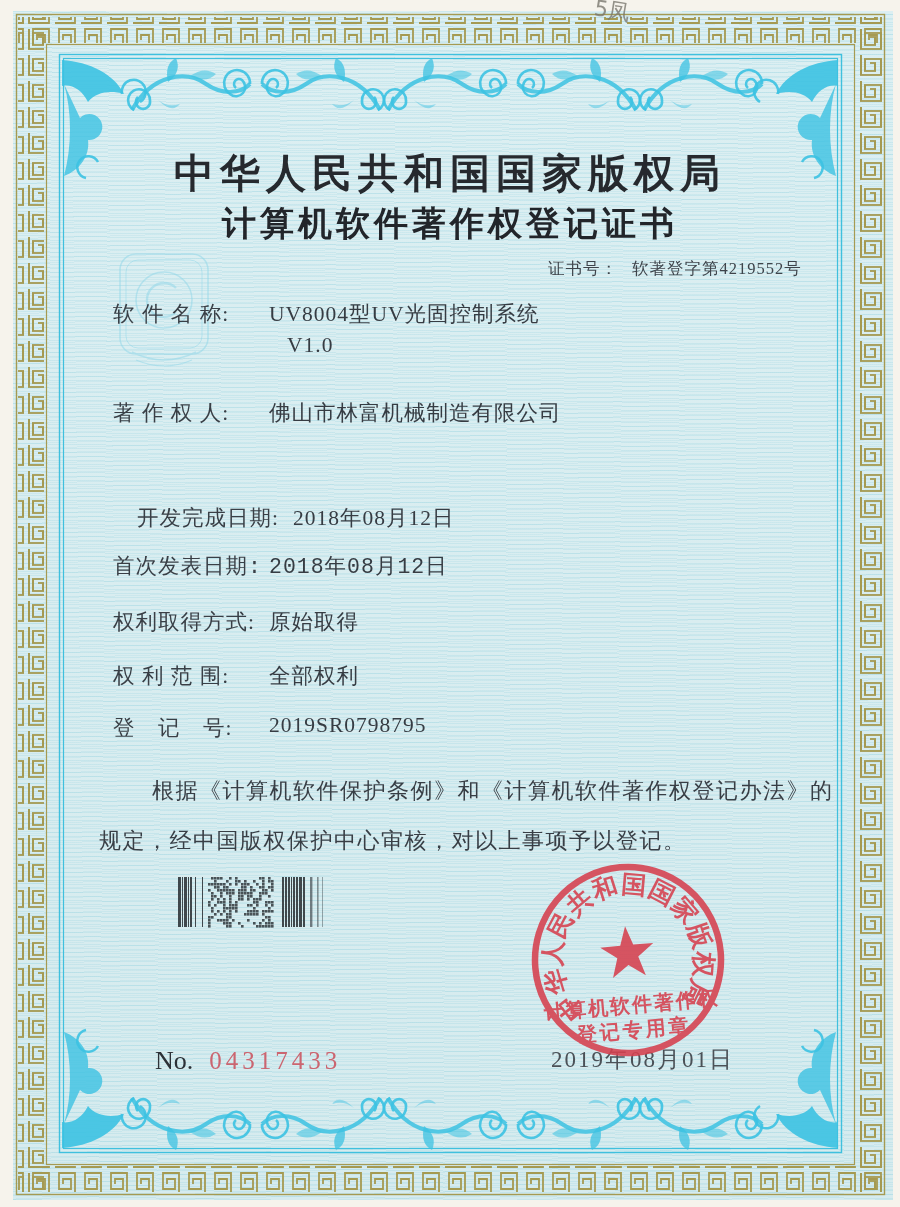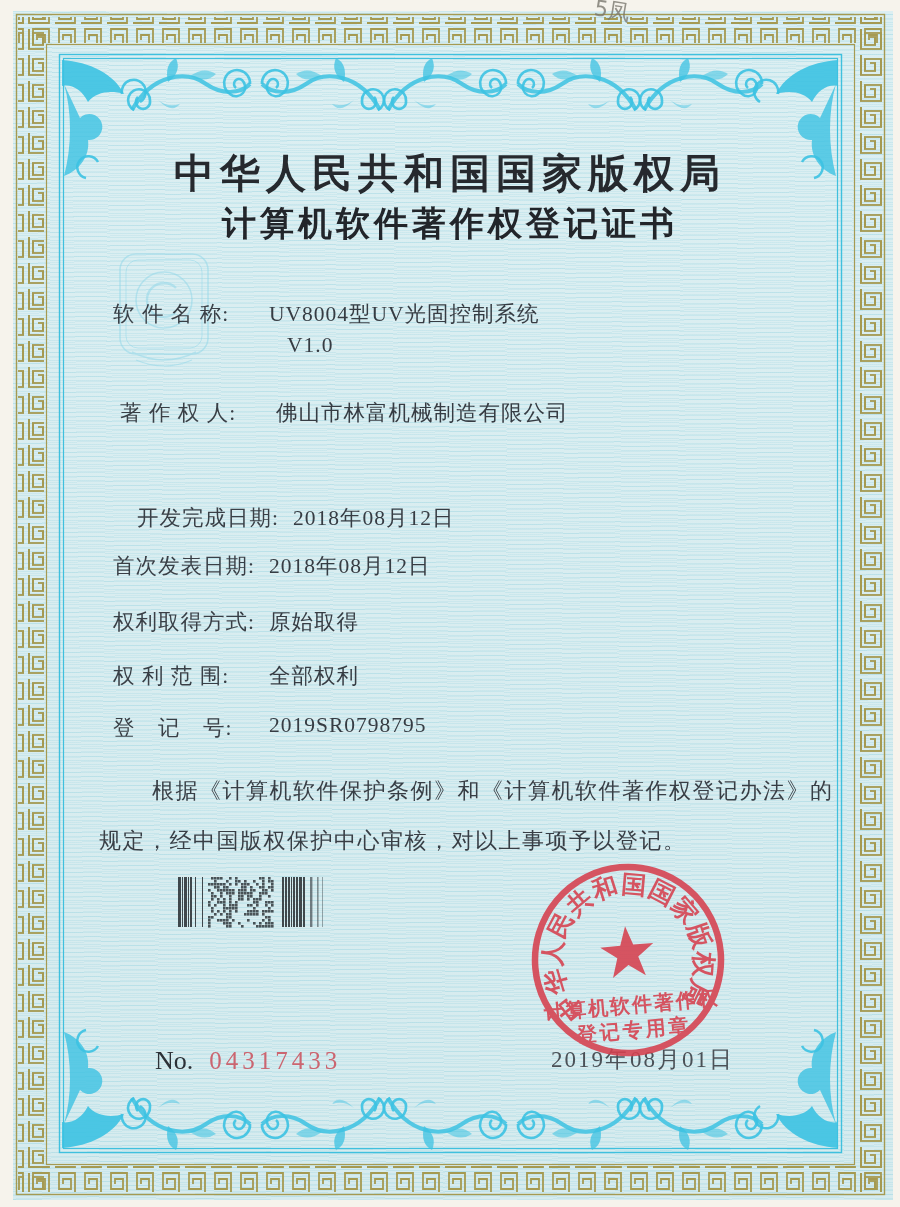--- a/index.html
+++ b/index.html
@@ -120,35 +120,38 @@
       <path d="M20,104 q32,16 64,0" stroke-width="1.4"></path>
       <path d="M24,112 q28,12 56,0" stroke-width="1.2"></path>
     </g>
   </svg>
 
   <div class="handwriting">5凤</div>
 
   <div class="abs title1">中华人民共和国国家版权局</div>
   <div class="abs title2">计算机软件著作权登记证书</div>
 
+  <div class="abs certno">
+    <span>证书号：</span><span class="v">软著登字第4219552号</span>
+  </div>
 
   <div class="row" style="top:299px;">
     <span class="lb">软 件 名 称:</span>
     <span class="val">UV8004型UV光固控制系统</span>
     <span class="val2">V1.0</span>
   </div>
-  <div class="row" style="top:398px;margin-left:7px;">
+  <div class="row" style="top:398px;">
     <span class="lb">著 作 权 人:</span>
     <span class="val">佛山市林富机械制造有限公司</span>
   </div>
   <div class="row" style="top:503px;margin-left:24px;">
     <span class="lb">开发完成日期:</span>
     <span class="val">2018年08月12日</span>
   </div>
-  <div class="row" style="top:551px;">
+  <div class="row" style="top:551px;font-family:Liberation Mono, monospace;">
     <span class="lb">首次发表日期:</span>
     <span class="val">2018年08月12日</span>
   </div>
   <div class="row" style="top:661px;">
     <span class="lb">权 利 范 围:</span>
     <span class="val">全部权利</span>
   </div>
   <div class="row" style="top:607px;">
     <span class="lb">权利取得方式:</span>
     <span class="val">原始取得</span>

